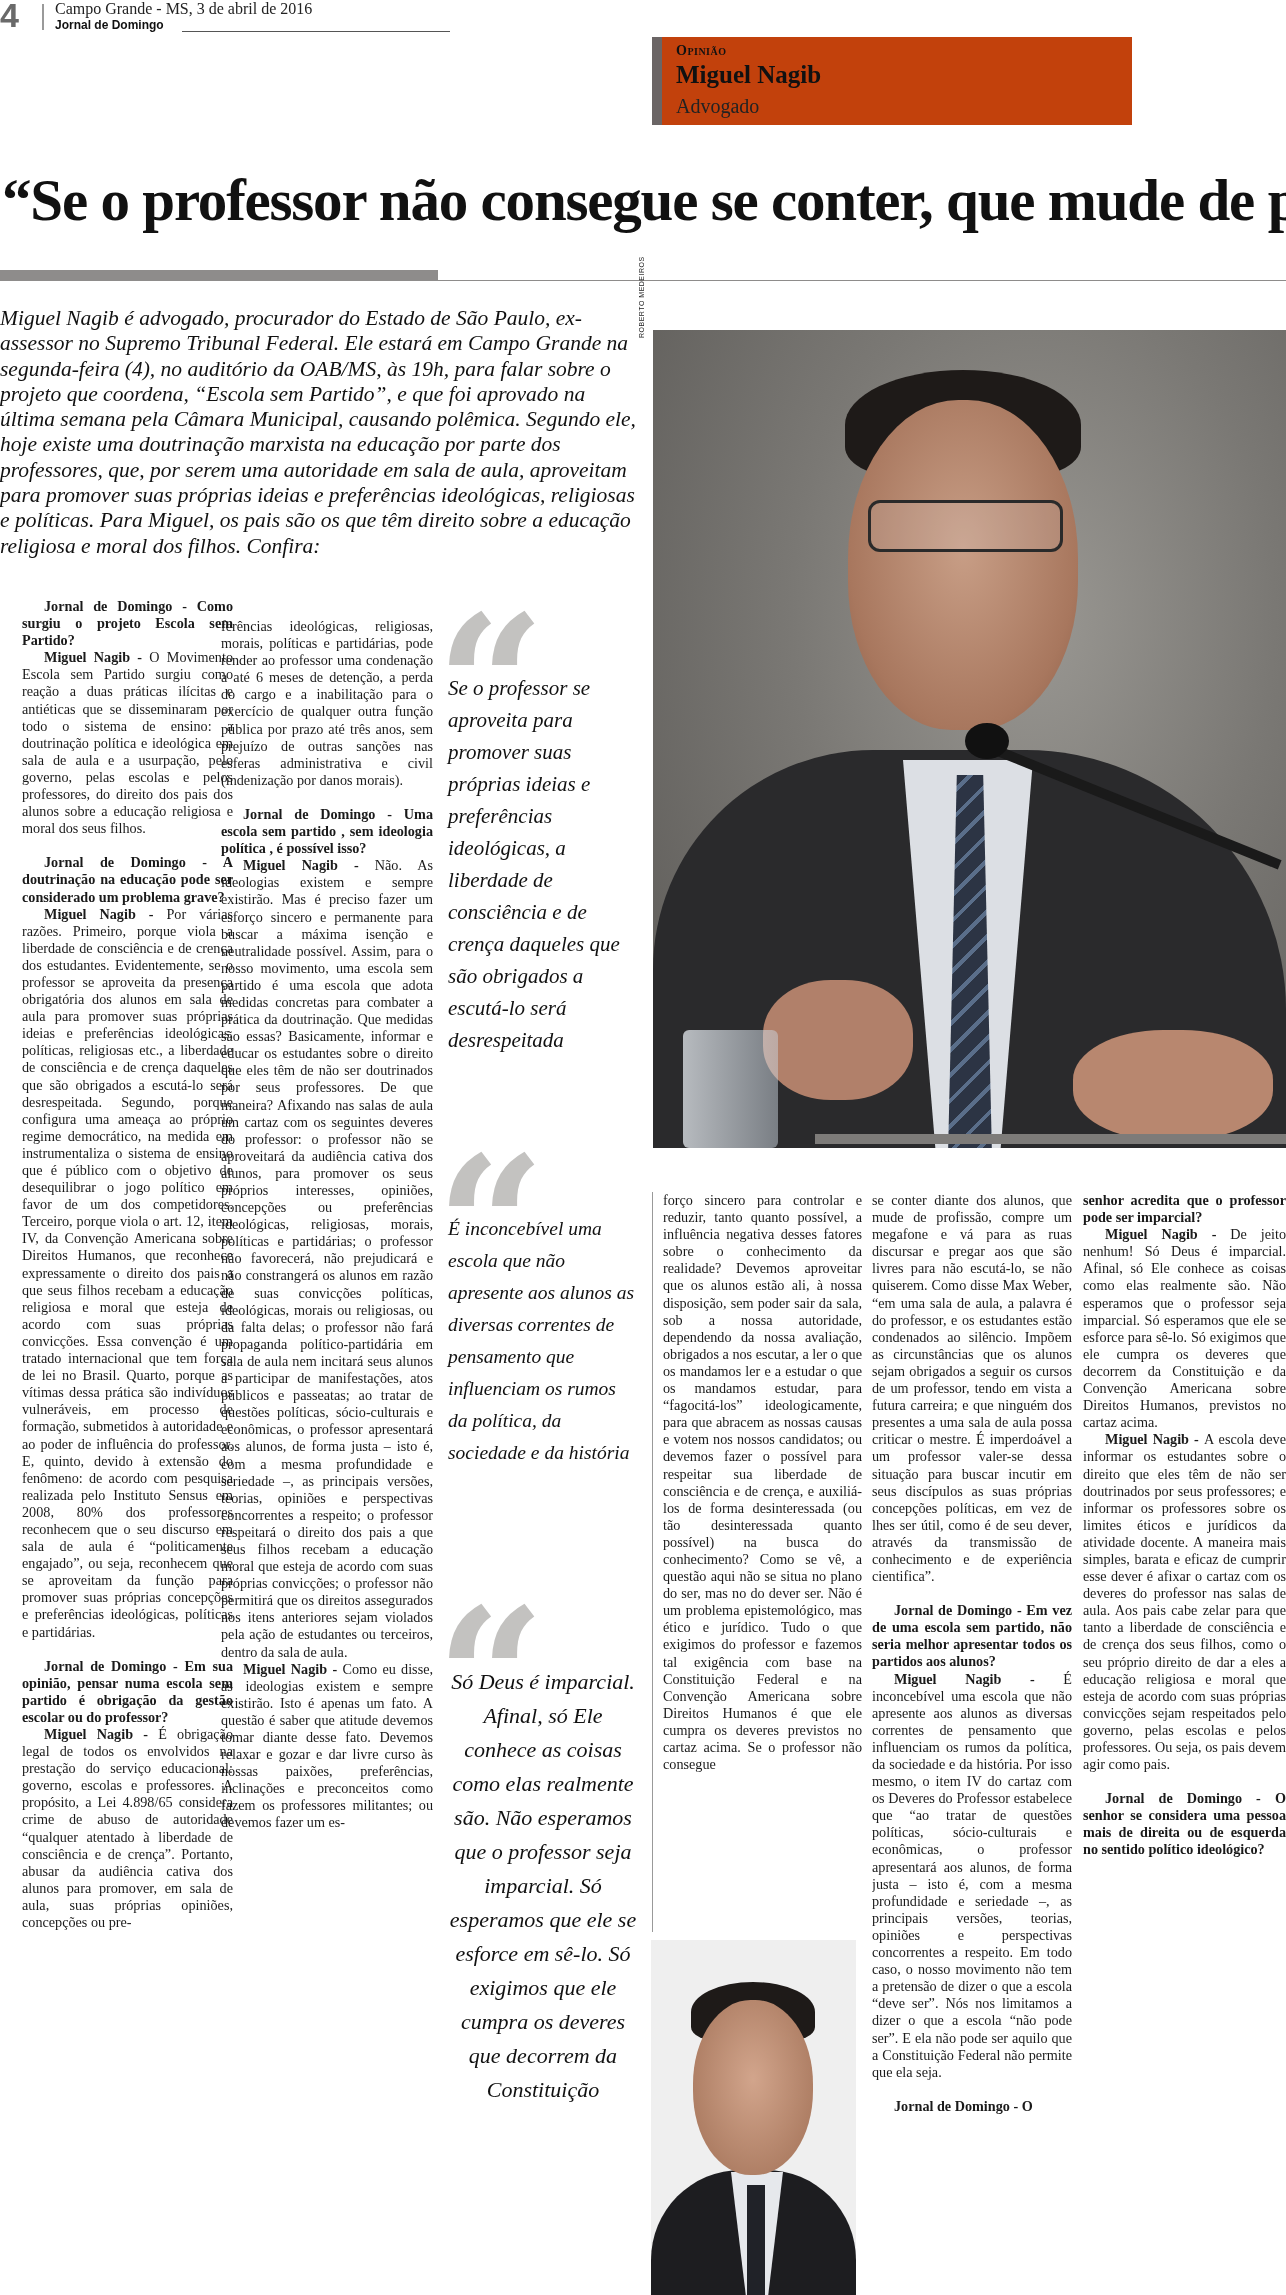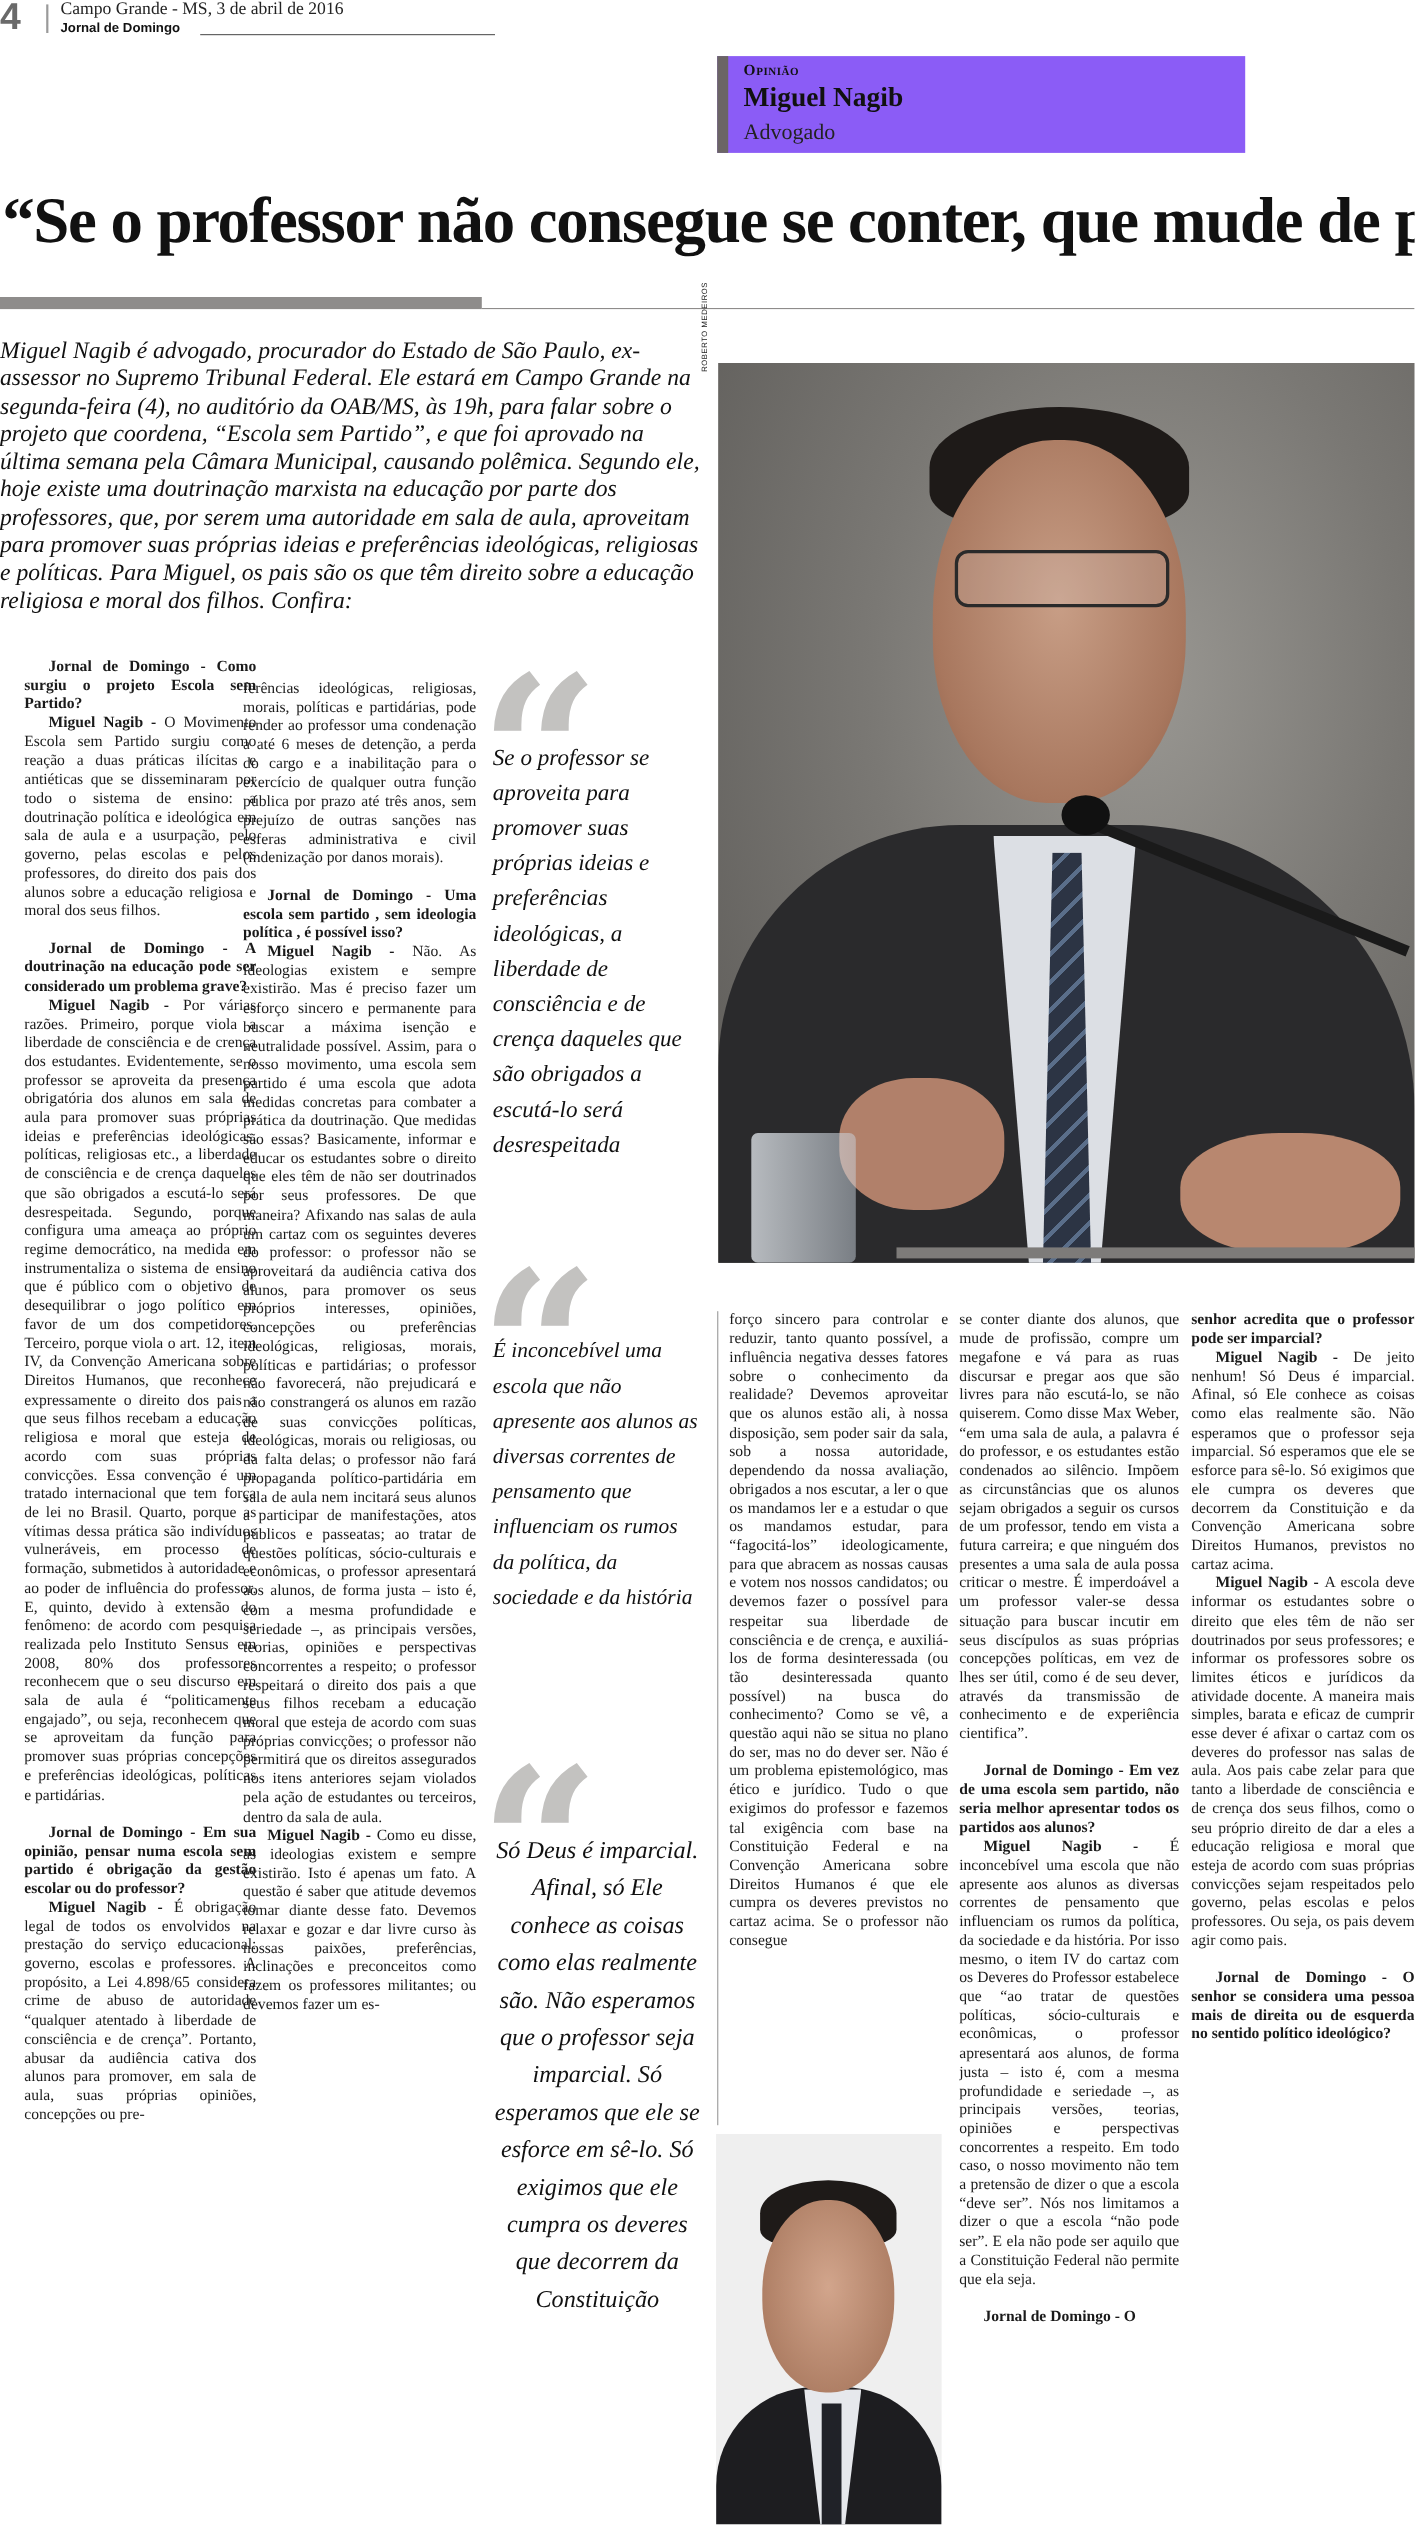--- a/index.html
+++ b/index.html
@@ -7,21 +7,21 @@
   body { position: relative; font-family: "Liberation Serif", "DejaVu Serif", serif; color: #1a1a1a; }
 
   
   .page-num { position: absolute; left: 0; top: -4px; font-family: "Liberation Sans", sans-serif; font-weight: bold; font-size: 34px; color: #6a6a6a; }
   .hdr-sep { position: absolute; left: 42px; top: 4px; width: 2px; height: 26px; background: #9a9a9a; }
   .hdr-date { position: absolute; left: 55px; top: 0px; font-size: 16px; color: #222; }
   .hdr-paper { position: absolute; left: 55px; top: 18px; font-family: "Liberation Sans", sans-serif; font-weight: bold; font-size: 12px; color: #111; }
   .hdr-rule { position: absolute; left: 182px; top: 31px; width: 268px; height: 1px; background: #555; }
 
   
-  .op-box { position: absolute; left: 652px; top: 51px; width: 480px; height: 88px; background: #8b5cf6; border-left: 10px solid #6b6565; }
+  .op-box { position: absolute; left: 652px; top: 37px; width: 480px; height: 88px; background: #c2410c; border-left: 10px solid #6b6565; }
   .op-kicker { position: absolute; left: 14px; top: 6px; font-size: 14px; font-weight: bold; font-variant: small-caps; letter-spacing: 0.5px; color: #111; }
   .op-name { position: absolute; left: 14px; top: 24px; font-size: 25px; font-weight: bold; color: #111; }
   .op-role { position: absolute; left: 14px; top: 58px; font-size: 20px; color: #222; }
 
   
   .headline { position: absolute; left: 2px; top: 166px; width: 1284px; font-size: 59px; font-weight: bold; letter-spacing: -1.2px; color: #111; white-space: nowrap; }
   .headline-bar { position: absolute; left: 0; top: 270px; width: 438px; height: 11px; background: #8e8c8b; }
   .headline-rule { position: absolute; left: 438px; top: 280px; width: 848px; height: 1px; background: #8e8c8b; }
 
   

